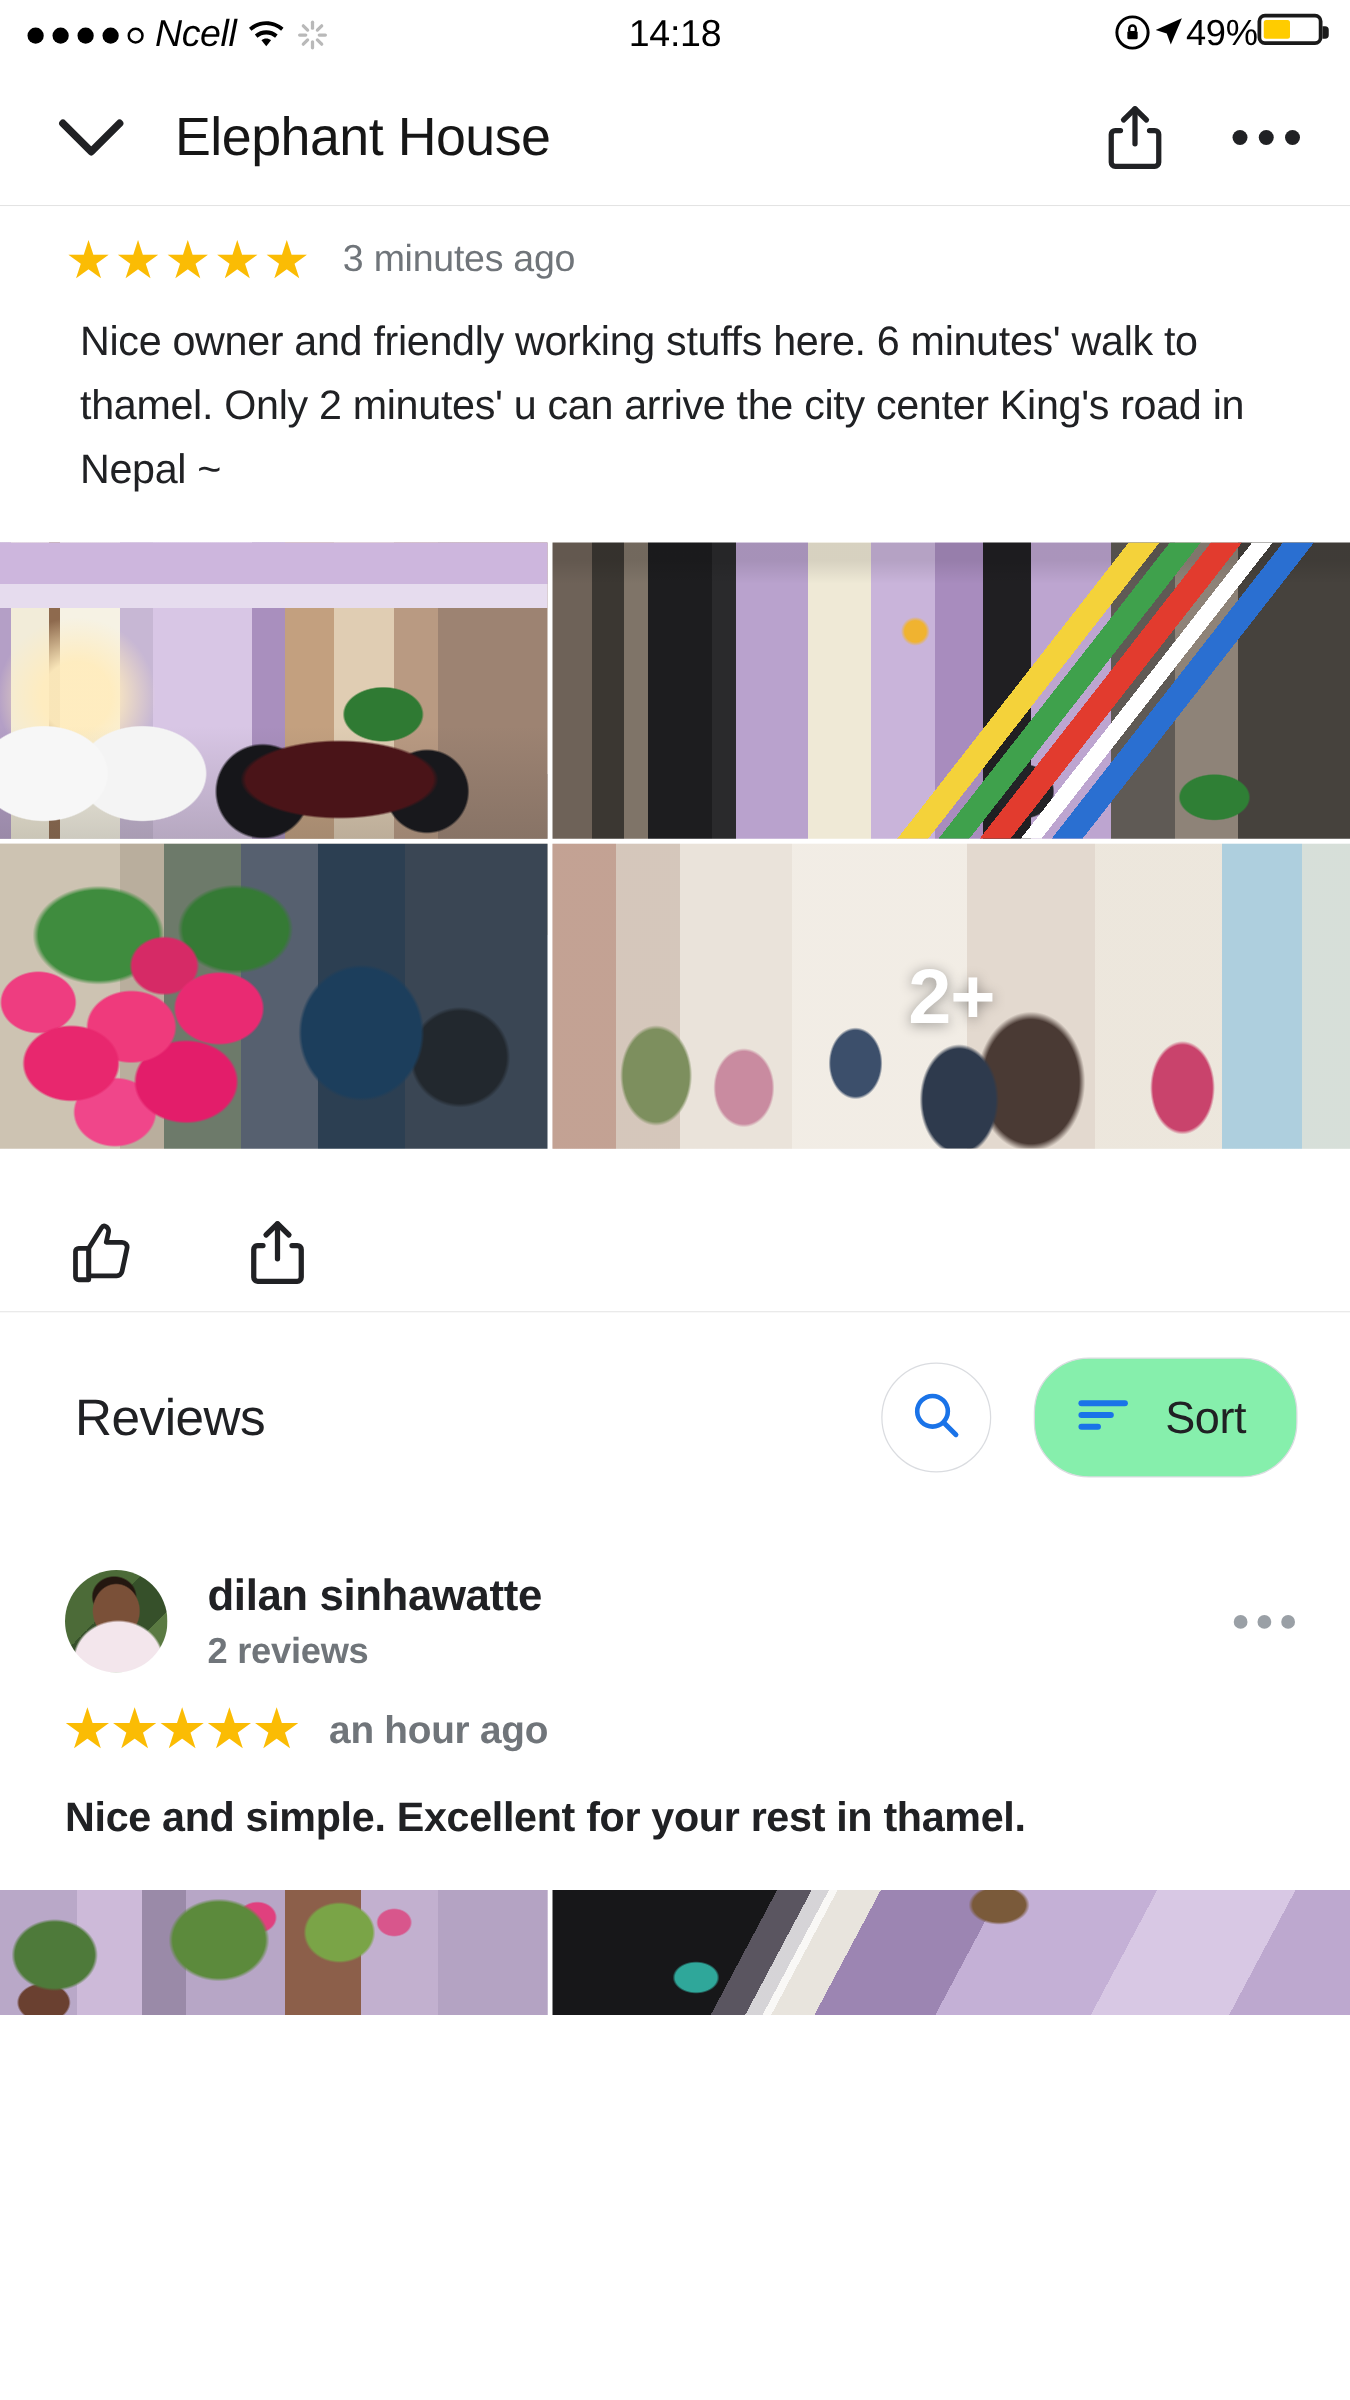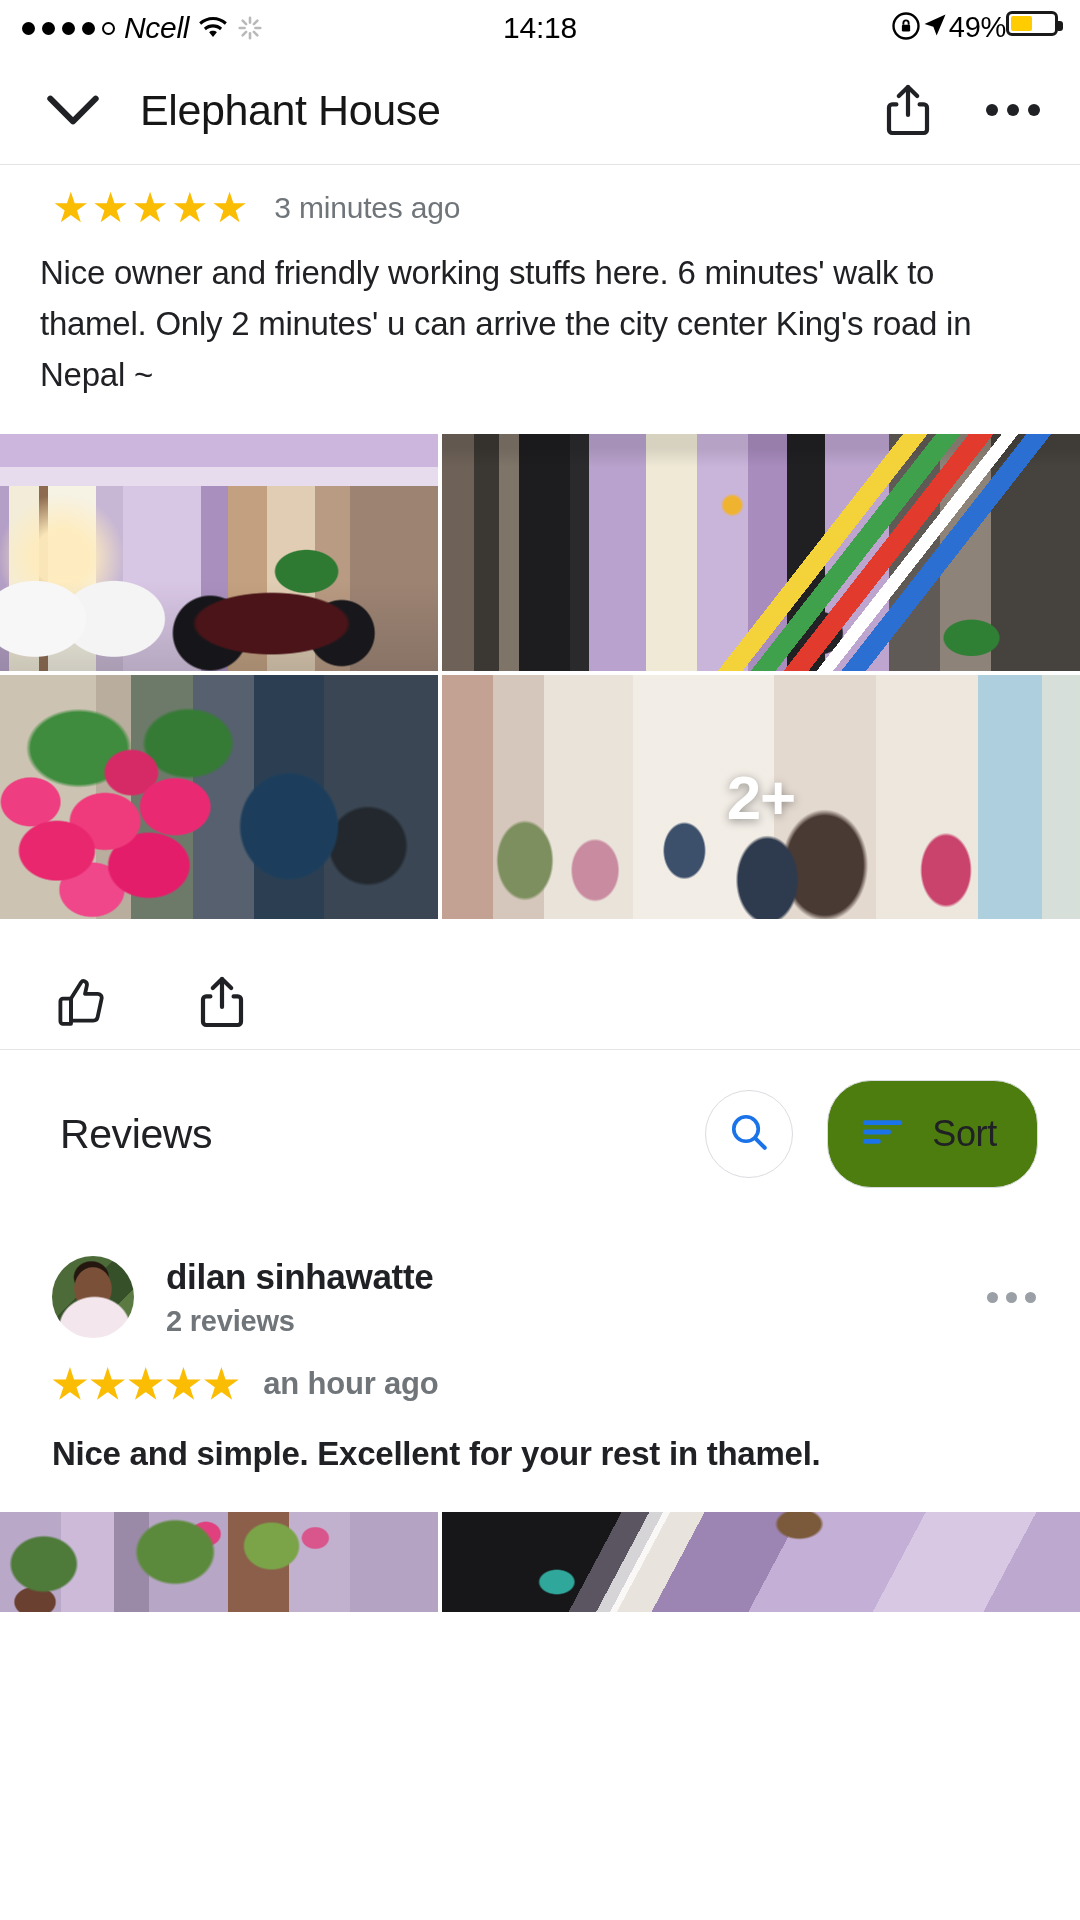--- a/index.html
+++ b/index.html
@@ -68,21 +68,21 @@
   .top-review { padding:0 0 0 0; background:#fff; }
   .stars-row { display:flex; align-items:center; padding:22px 0 0 52px; }
   .stars { display:flex; gap:2px; }
   .star { font-size:42px; line-height:42px; color:#fbbc04; }
   .star.sm { font-size:40px; line-height:40px; }
   .time-ago {
     font-size:30px; color:#70757a; margin-left:26px; letter-spacing:-0.2px;
   }
   .review-text {
     font-size:33px; line-height:51px; color:#202124;
-    padding:18px 50px 0 40px; letter-spacing:-0.25px;
+    padding:18px 50px 0 64px; letter-spacing:-0.25px;
   }
 
   
   .photo-grid {
     margin-top:34px;
     display:grid;
     grid-template-columns:438px 4px 638px;
     grid-template-rows:237px 4px 244px;
     width:1080px;
   }
@@ -199,22 +199,22 @@
     background:#fff;
   }
   .reviews-title { font-size:41px; color:#202124; letter-spacing:-0.4px; }
   .rh-actions { margin-left:auto; display:flex; align-items:center; gap:34px; }
   .search-pill {
     width:88px; height:88px; border-radius:50%;
     border:1px solid #dadce0; background:#fff;
     display:flex; align-items:center; justify-content:center;
   }
   .sort-pill {
-    height:108px; border-radius:44px; padding:0 40px 0 34px;
-    border:1px solid #dadce0; background:#4d7c0f;
+    height:96px; border-radius:44px; padding:0 40px 0 34px;
+    border:1px solid #dadce0; background:#86efac;
     display:flex; align-items:center; gap:28px;text-align:right;
   }
   .sort-label { font-size:36px; color:#202124; letter-spacing:-0.3px; }
 
   
   .review2 { background:#fff; padding:0 0 0 0;font-weight:bold; }
   .reviewer-row { display:flex; align-items:center; padding:38px 44px 0 52px; }
   .avatar {
     width:82px; height:82px; border-radius:50%;
     overflow:hidden; position:relative; flex:none;

